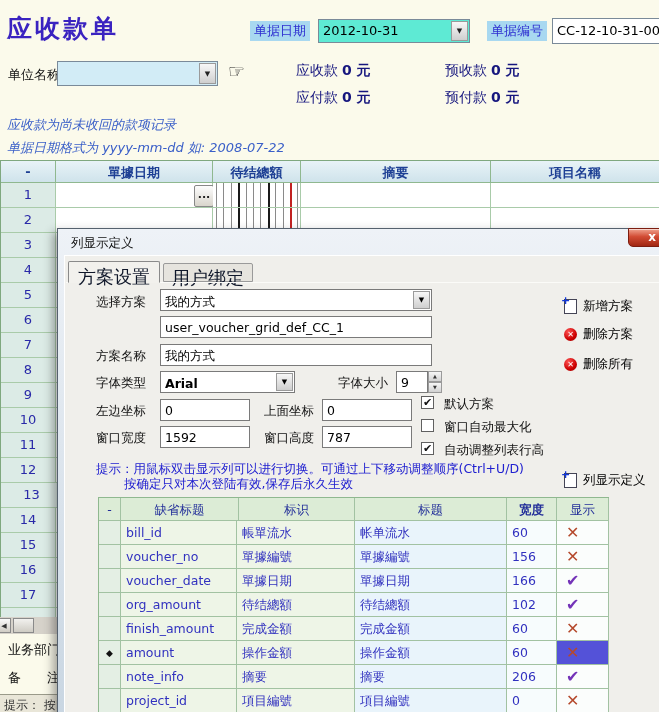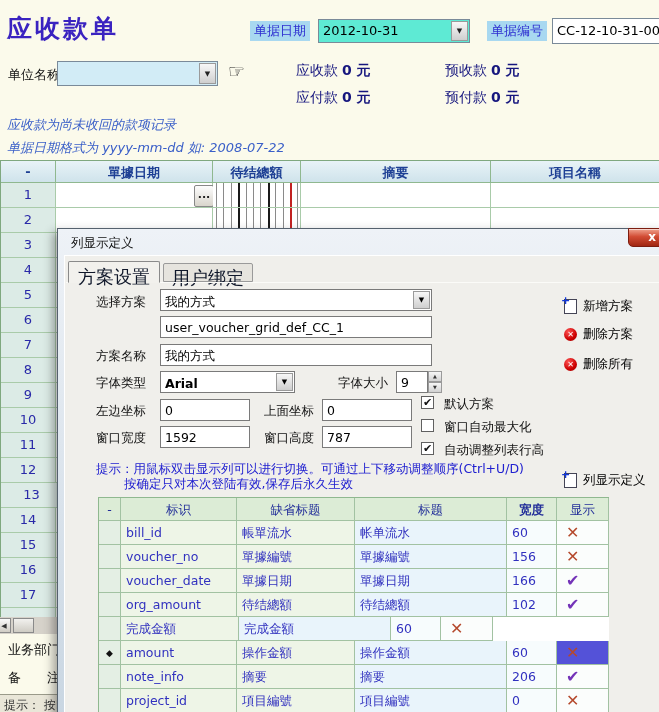--- a/index.html
+++ b/index.html
@@ -333,22 +333,22 @@
     <div class="abs side-btn" style="left:500px;top:217px;">
       <span class="icon-doc">
           <i>+</i>
         </span>
       <span>列显示定义</span>
     </div>
 
     <div class="abs" id="dlg-table">
         <div class="dt-row dt-head">
           <div class="dt-cell" style="width: 22px;">-</div>
+          <div class="dt-cell" style="width: 118px;">缺省标题</div>
           <div class="dt-cell" style="width: 116px;">标识</div>
-          <div class="dt-cell" style="width: 118px;">缺省标题</div>
           <div class="dt-cell" style="width: 152px;">标题</div>
           <div class="dt-cell" style="width: 50px; font-weight: bold;">宽度</div>
           <div class="dt-cell" style="width: 52px;">显示</div>
         </div>
         <div class="dt-row">
           <div class="dt-cell c-marker" style="width: 22px;"></div>
           <div class="dt-cell c-id" style="width: 116px;">bill_id</div>
           <div class="dt-cell c-def" style="width: 118px;">帳單流水</div>
           <div class="dt-cell c-title" style="width: 152px;">帐单流水</div>
           <div class="dt-cell c-width" style="width: 50px;">60</div>
@@ -373,20 +373,21 @@
         <div class="dt-row">
           <div class="dt-cell c-marker" style="width: 22px;"></div>
           <div class="dt-cell c-id" style="width: 116px;">org_amount</div>
           <div class="dt-cell c-def" style="width: 118px;">待结總額</div>
           <div class="dt-cell c-title" style="width: 152px;">待结總額</div>
           <div class="dt-cell c-width" style="width: 50px;">102</div>
           <div class="dt-cell c-vis" style="width: 52px;"><span class="glyph-check">✔</span></div>
         </div>
         <div class="dt-row">
           <div class="dt-cell c-marker" style="width: 22px;"></div>
+          <div class="dt-cell c-id" style="width: 116px;">finish_amount</div>
           <div class="dt-cell c-def" style="width: 118px;">完成金額</div>
           <div class="dt-cell c-title" style="width: 152px;">完成金額</div>
           <div class="dt-cell c-width" style="width: 50px;">60</div>
           <div class="dt-cell c-vis" style="width: 52px;"><span class="glyph-cross">✕</span></div>
         </div>
         <div class="dt-row">
           <div class="dt-cell c-marker" style="width: 22px;">◆</div>
           <div class="dt-cell c-id" style="width: 116px;">amount</div>
           <div class="dt-cell c-def" style="width: 118px;">操作金額</div>
           <div class="dt-cell c-title" style="width: 152px;">操作金額</div>

